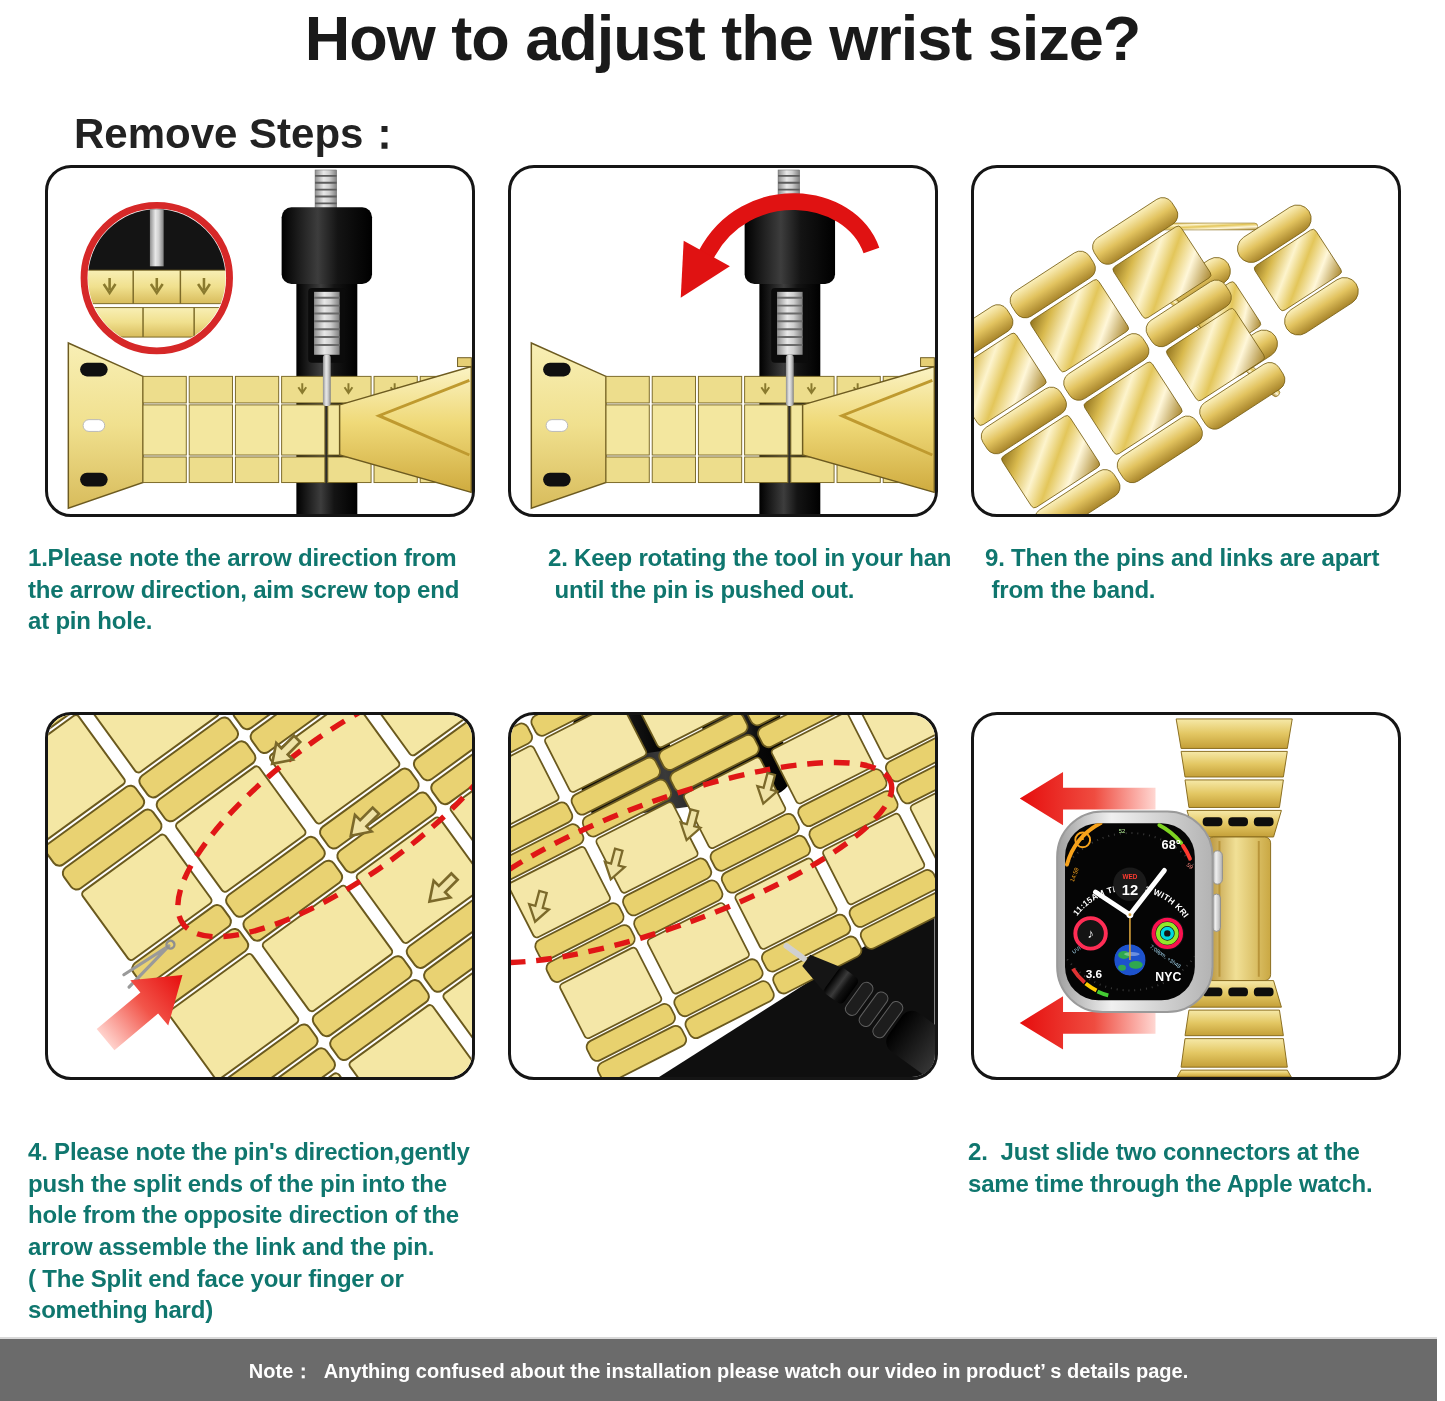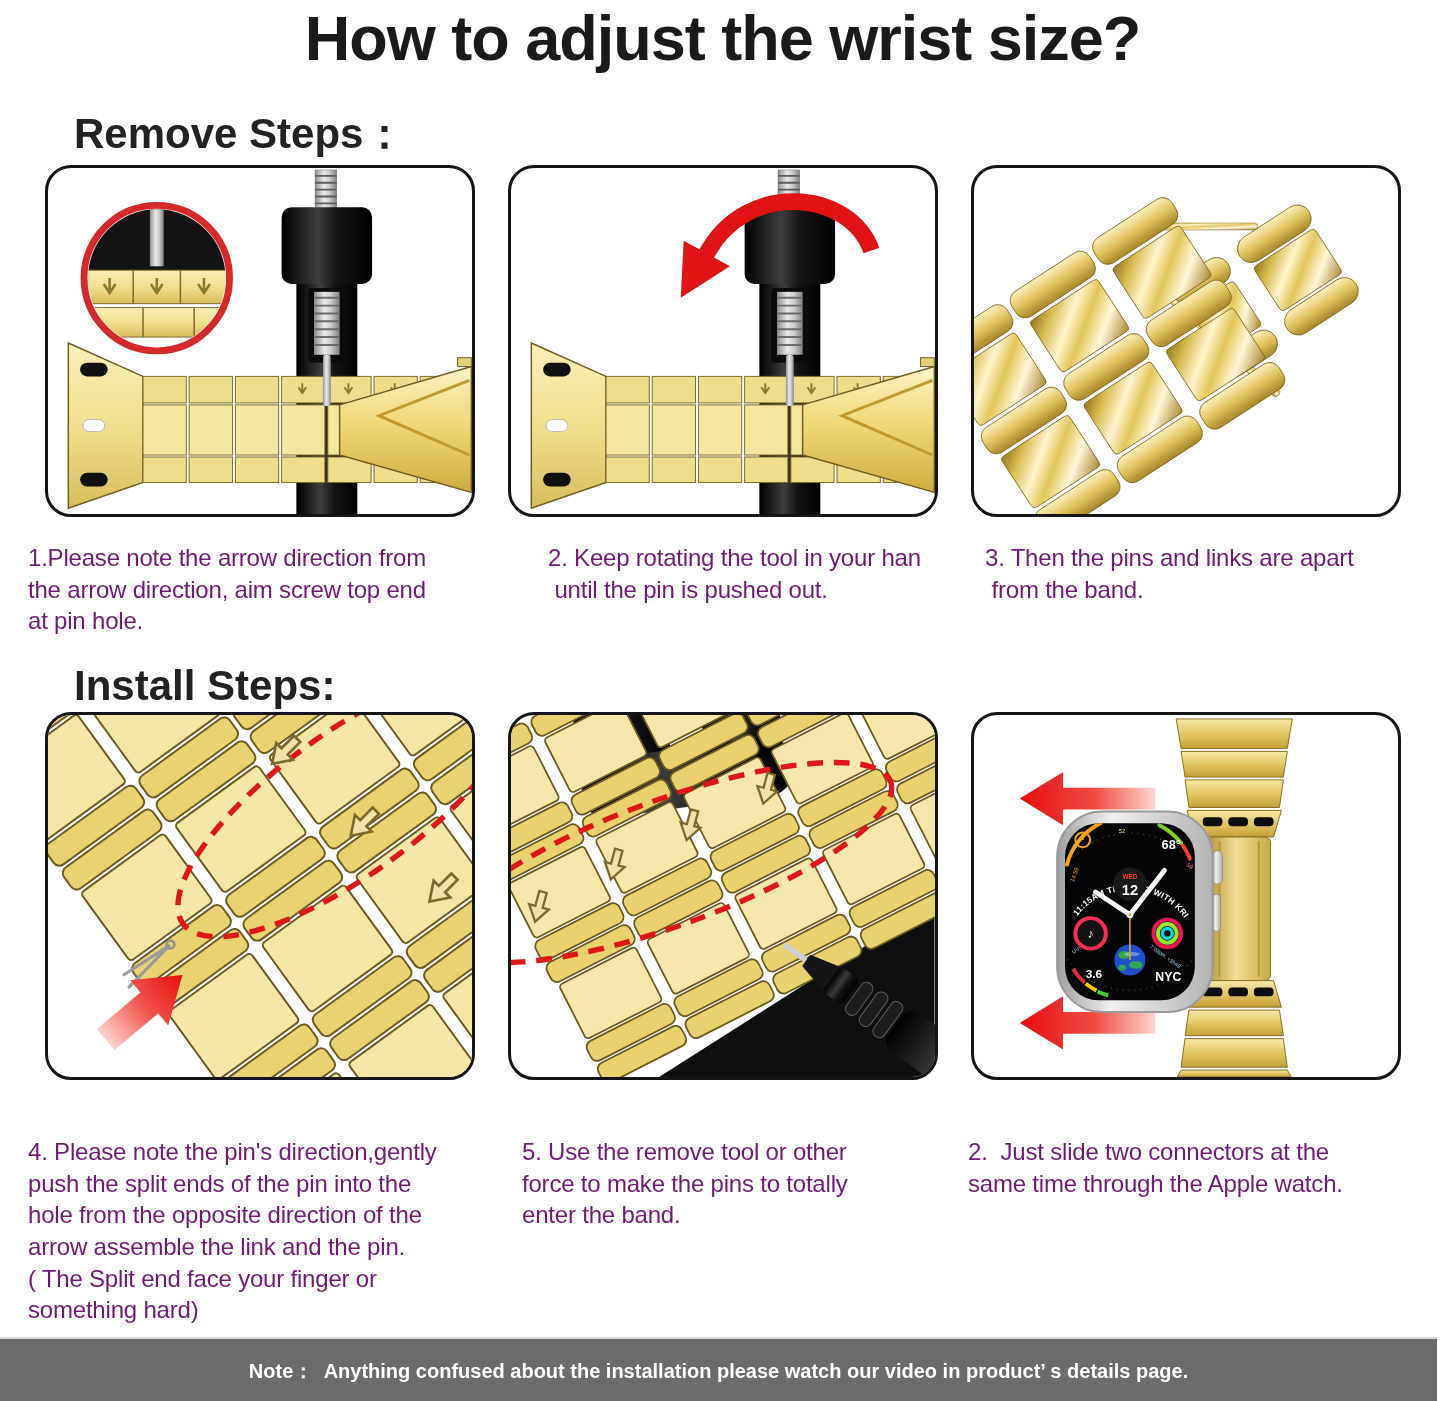--- a/index.html
+++ b/index.html
@@ -9,21 +9,21 @@
          font-size:63px;font-weight:bold;letter-spacing:-1px;color:#1a1a1a;white-space:pre;}
   .sec-heading{position:absolute;margin:12px;font-size:42px;font-weight:bold;color:#222;white-space:pre;}
   .h-remove{left:62px;top:94px;}
   .h-install{left:62px;top:650px;}
   .panel{position:absolute;width:430px;background:#fff;border:3px solid #151515;border-radius:26px;
          overflow:hidden;box-sizing:border-box;}
   .row1{top:165px;height:352px;}
   .row2{top:712px;height:368px;}
   .p-a{left:45px;} .p-b{left:508px;} .p-c{left:971px;}
   .panel svg{display:block;width:100%;height:100%;}
-  .caption{position:absolute;font-size:24px;font-weight:normal;line-height:1.32;color:#701a75;
+  .caption{position:absolute;font-size:24px;font-weight:bold;line-height:1.32;color:#0f766e;
            white-space:pre;letter-spacing:-0.2px;}
   .cap-r1{top:542px;}
   .cap-r2{top:1136px;}
   .c1{left:28px;} .c2{left:520px;margin-left:28px;} .c3{left:985px;}
   .c4{left:28px;} .c5{left:522px;} .c6{left:968px;}
   .note-bar{position:absolute;left:0;top:1337px;width:1437px;height:64px;background:#6B6B6B;
             border-top:2px solid #d9d9d9;display:flex;align-items:center;justify-content:center;}
   .note-bar span{color:#ffffff;font-size:20px;font-weight:bold;white-space:pre;}
 </style>
 </head>
@@ -278,24 +278,23 @@
           <rect x="200" y="200" width="94" height="30" rx="11" fill="url(#p3cap)"></rect>
       </g>
     </svg>
   </div>
 
   <div class="caption cap-r1 c1">1.Please note the arrow direction from
 the arrow direction, aim screw top end
 at pin hole.</div>
   <div class="caption cap-r1 c2">2. Keep rotating the tool in your han
  until the pin is pushed out.</div>
-  <div class="caption cap-r1 c3">3. Then the pins and links are apart
+  <div class="caption cap-r1 c3">9. Then the pins and links are apart
  from the band.</div>
 
-  <h2 class="sec-heading h-install">Install Steps:</h2>
 
   <div class="panel row2 p-a">
     <svg viewBox="0 0 430 368">
       <defs>
         <linearGradient id="p4red" x1="0" y1="0" x2="1" y2="0">
           <stop offset="0" stop-color="#FFD2CC"></stop>
             <stop offset="0.5" stop-color="#F2554A"></stop>
             <stop offset="1" stop-color="#E60D0D"></stop>
         </linearGradient>
       </defs>
@@ -592,23 +591,20 @@
       </g>
     </svg>
   </div>
 
   <div class="caption cap-r2 c4">4. Please note the pin's direction,gently
 push the split ends of the pin into the
 hole from the opposite direction of the
 arrow assemble the link and the pin.
 ( The Split end face your finger or
 something hard)</div>
-  <div class="caption cap-r2 c5">5. Use the remove tool or other
-force to make the pins to totally
-enter the band.</div>
   <div class="caption cap-r2 c6">2.  Just slide two connectors at the
 same time through the Apple watch.</div>
 
   <div class="note-bar">
     <span>Note：  Anything confused about the installation please watch our video in product’ s details page.</span>
   </div>
 
 </div>
 
 </body></html>

